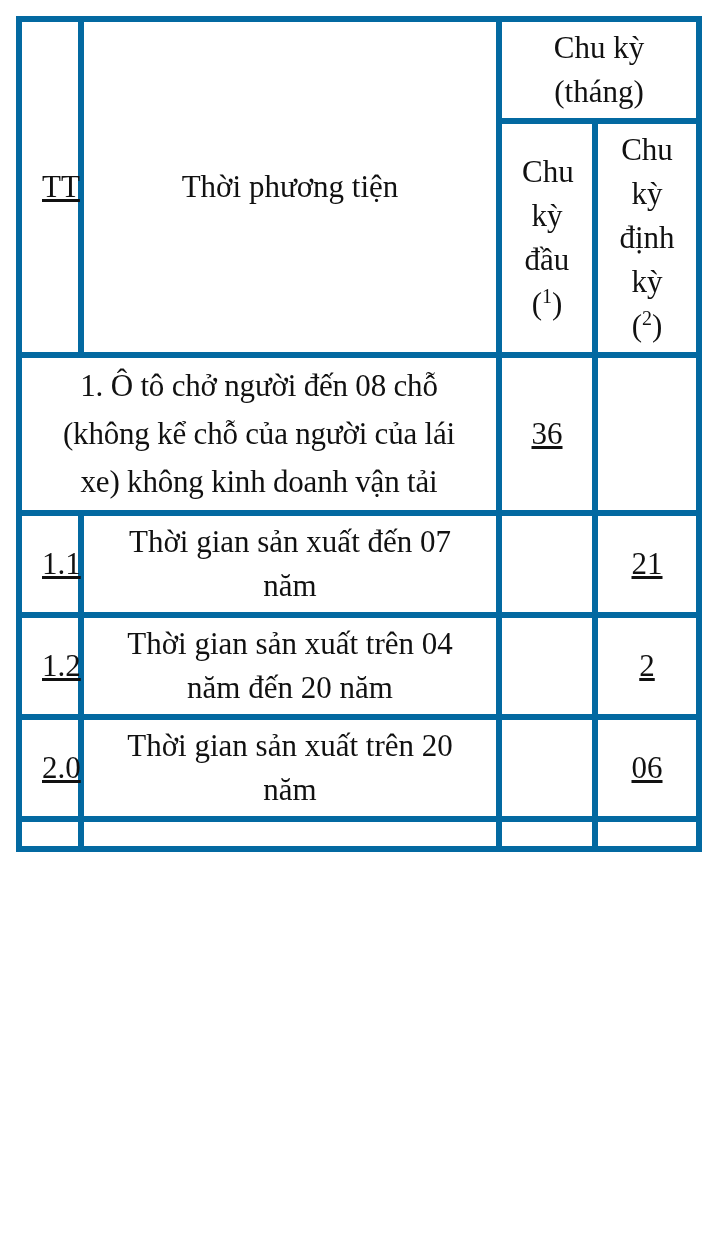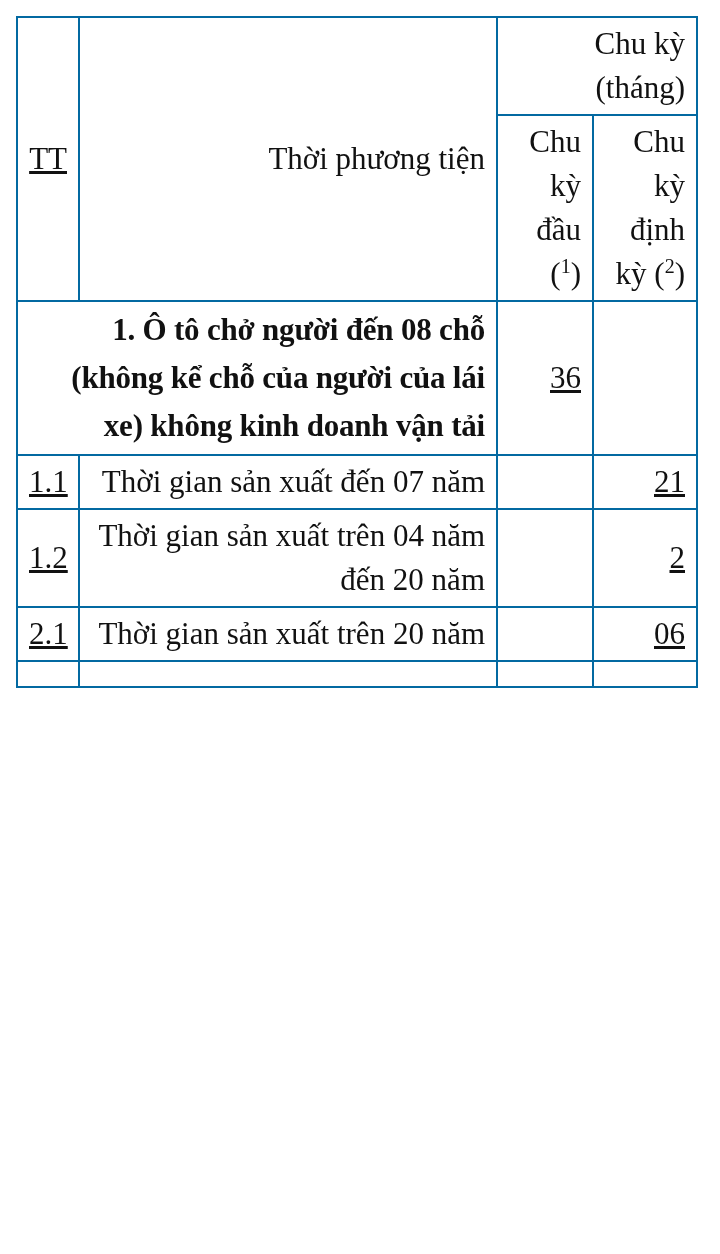--- a/index.html
+++ b/index.html
@@ -21,24 +21,24 @@
     box-sizing: border-box;
     padding: 10px 18px 0 16px;
   }
   table.reg-table {
     border-collapse: collapse;
     table-layout: fixed;
     width: 680px;
     margin-top: 6px;
   }
   table.reg-table td {
-    border: 2px solid #0369a1;
+    border: 6px solid #0369a1;
     vertical-align: middle;
-    text-align: right;
-    padding: 4px 11px;
+    text-align: center;
+    padding: 4px 20px;
     font-size: 31px;
     line-height: 1.42;
   }
   
   col.c-tt      { width: 62px; }
   col.c-type    { width: 418px; }
   col.c-first   { width: 96px; }
   col.c-period  { width: 104px; }
 
   .hdr-group {
@@ -54,21 +54,21 @@
     padding-left: 4px;
     font-size: 31px;
     text-decoration: underline;
   }
   .cell-type {
     font-size: 31px;
     line-height: 1.5;
     padding: 8px 10px;
   }
   .cell-type.bold {
-    font-weight: bold;
+    font-weight: normal;
     font-size: 31px;
     line-height: 1.55;
     letter-spacing: -0.2px;
   }
   .cell-num {
     font-size: 31px;
     text-decoration: underline;
   }
   .sup {
     font-size: 20px;
@@ -125,21 +125,21 @@
       </tr>
 
       <tr>
         <td class="cell-tt">1.2</td>
         <td class="cell-type">Thời gian sản xuất trên 04 năm đến 20 năm</td>
         <td class="cell-num"></td>
         <td class="cell-num">2</td>
       </tr>
 
       <tr>
-        <td class="cell-tt">2.1</td>
+        <td class="cell-tt">2.0</td>
         <td class="cell-type">Thời gian sản xuất trên 20 năm</td>
         <td class="cell-num"></td>
         <td class="cell-num">06</td>
       </tr>
 
       <tr class="partial-row">
         <td></td>
         <td></td>
         <td></td>
         <td></td>

